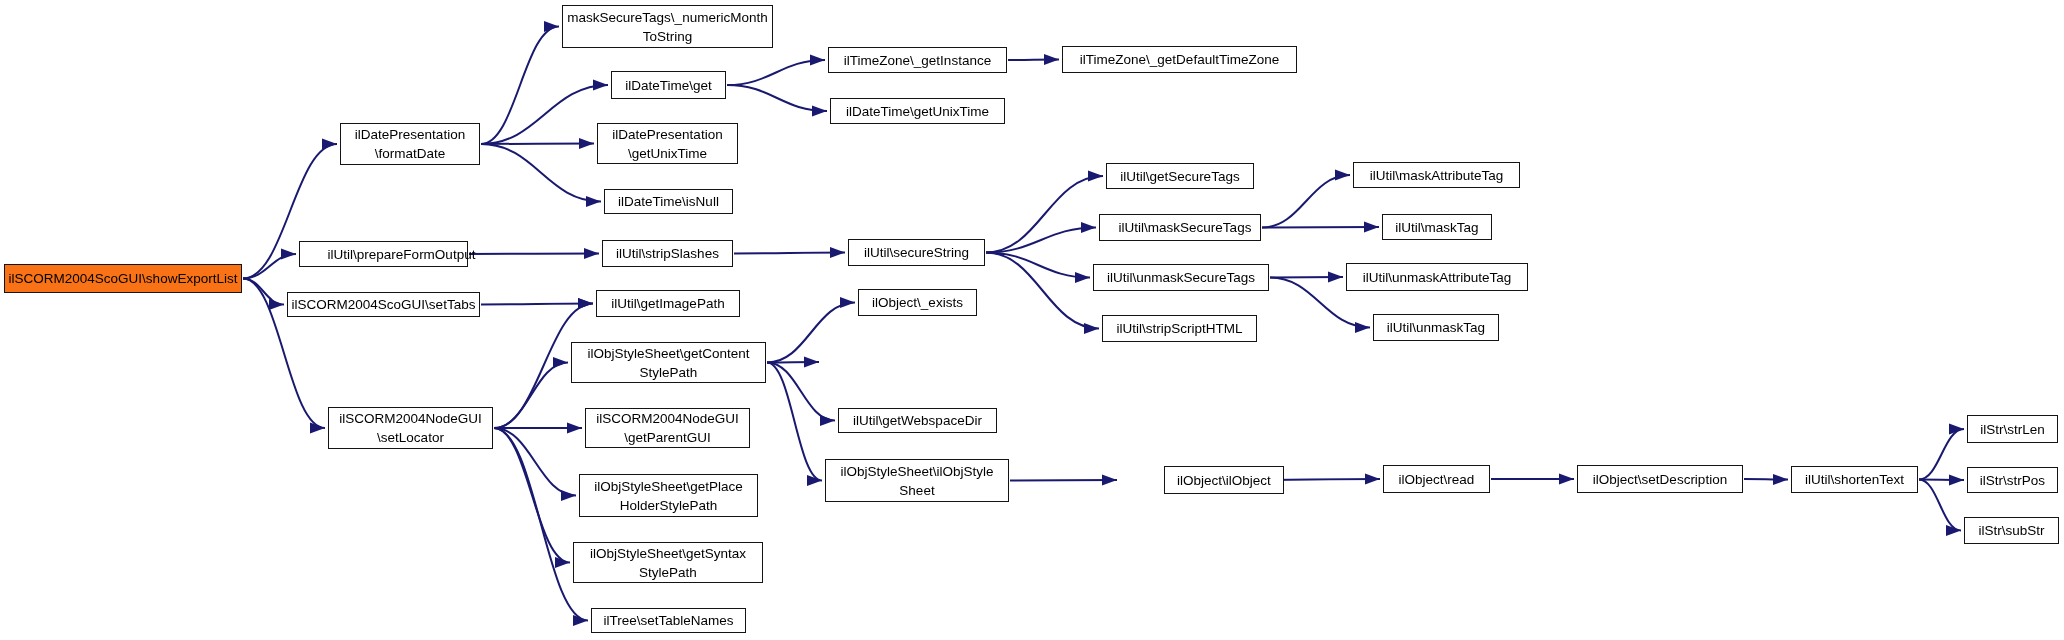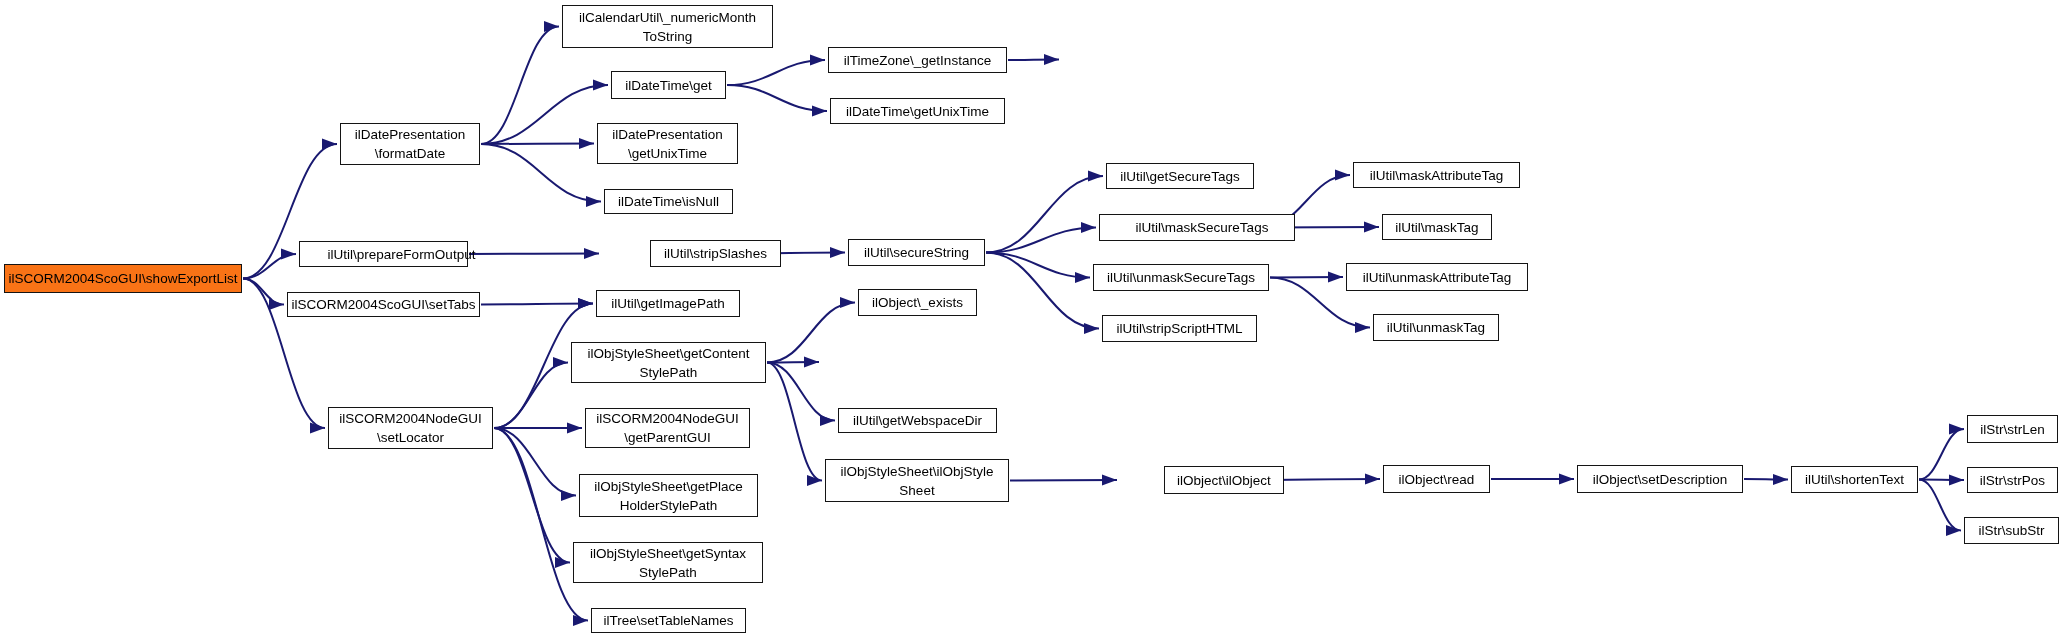--- a/index.html
+++ b/index.html
@@ -100,55 +100,58 @@
   </svg>
 
 <div class="node root" style="left: 4px; top: 264px; width: 238px; height: 29px;">
       <span class="line">ilSCORM2004ScoGUI\showExportList</span>
     </div>
     <div class="node" style="left: 340px; top: 123px; width: 140px; height: 42px;">
       <span class="line">ilDatePresentation</span>
       <span class="line">\formatDate</span>
     </div>
     <div class="node" style="left: 562px; top: 5px; width: 211px; height: 43px;">
-      <span class="line">ilCalendarUtil\_numericMonth</span>
+      <span class="line">maskSecureTags\_numericMonth</span>
       <span class="line">ToString</span>
     </div>
     <div class="node" style="left: 611px; top: 71px; width: 115px; height: 28px;">
       <span class="line">ilDateTime\get</span>
     </div>
     <div class="node" style="left: 828px; top: 47px; width: 179px; height: 26px;">
       <span class="line">ilTimeZone\_getInstance</span>
+    </div>
+    <div class="node" style="left: 1062px; top: 46px; width: 235px; height: 27px;">
+      <span class="line">ilTimeZone\_getDefaultTimeZone</span>
     </div>
     <div class="node" style="left: 830px; top: 98px; width: 175px; height: 26px;">
       <span class="line">ilDateTime\getUnixTime</span>
     </div>
     <div class="node" style="left: 597px; top: 123px; width: 141px; height: 41px;">
       <span class="line">ilDatePresentation</span>
       <span class="line">\getUnixTime</span>
     </div>
     <div class="node" style="left: 604px; top: 189px; width: 129px; height: 25px;">
       <span class="line">ilDateTime\isNull</span>
     </div>
     <div class="node" style="left: 299px; top: 241px; width: 169px; height: 26px; padding-left: 36px;">
       <span class="line">ilUtil\prepareFormOutput</span>
     </div>
-    <div class="node" style="left: 602px; top: 240px; width: 131px; height: 27px; margin-left: 48px;">
+    <div class="node" style="left: 602px; top: 240px; width: 131px; height: 27px;">
       <span class="line">ilUtil\stripSlashes</span>
     </div>
     <div class="node" style="left: 848px; top: 239px; width: 137px; height: 27px;">
       <span class="line">ilUtil\secureString</span>
     </div>
     <div class="node" style="left: 1106px; top: 163px; width: 148px; height: 26px;">
       <span class="line">ilUtil\getSecureTags</span>
     </div>
     <div class="node" style="left: 1353px; top: 162px; width: 167px; height: 26px;">
       <span class="line">ilUtil\maskAttributeTag</span>
     </div>
-    <div class="node" style="left: 1099px; top: 214px; width: 196px; height: 27px; padding-left: 10px;">
+    <div class="node" style="left: 1099px; top: 214px; width: 162px; height: 27px; padding-left: 10px;">
       <span class="line">ilUtil\maskSecureTags</span>
     </div>
     <div class="node" style="left: 1382px; top: 214px; width: 110px; height: 26px;">
       <span class="line">ilUtil\maskTag</span>
     </div>
     <div class="node" style="left: 1093px; top: 264px; width: 176px; height: 27px;">
       <span class="line">ilUtil\unmaskSecureTags</span>
     </div>
     <div class="node" style="left: 1346px; top: 263px; width: 182px; height: 28px;">
       <span class="line">ilUtil\unmaskAttributeTag</span>

